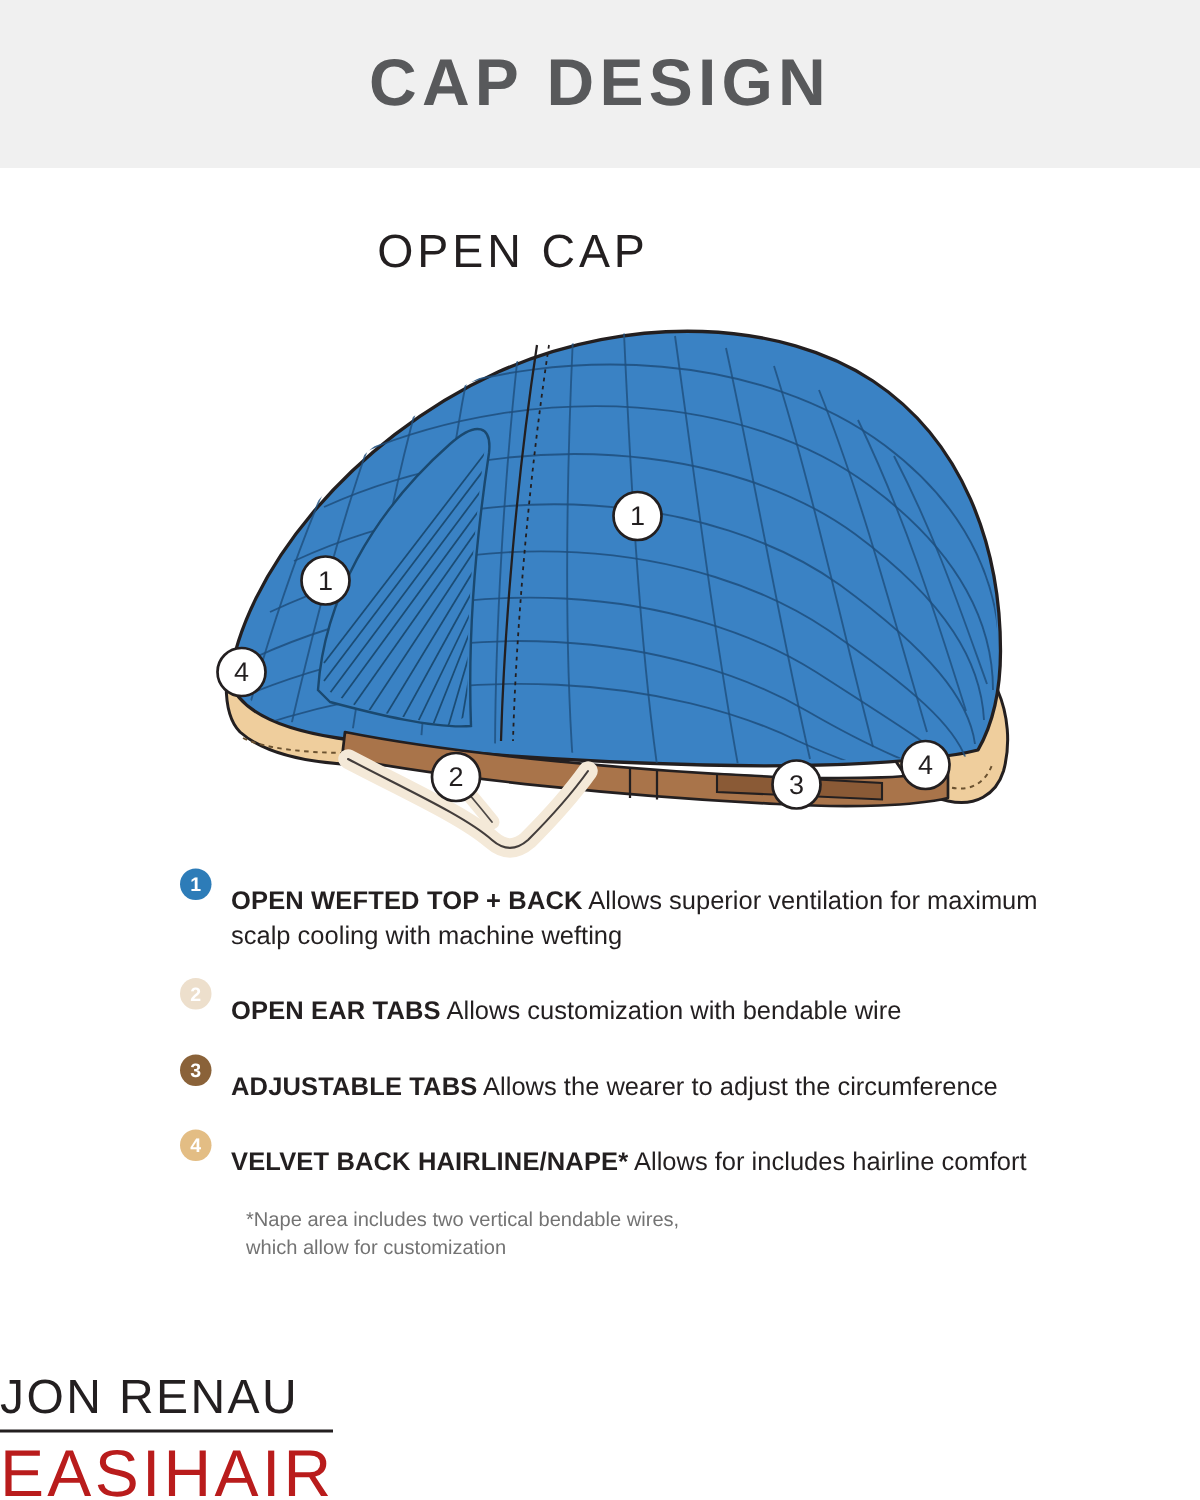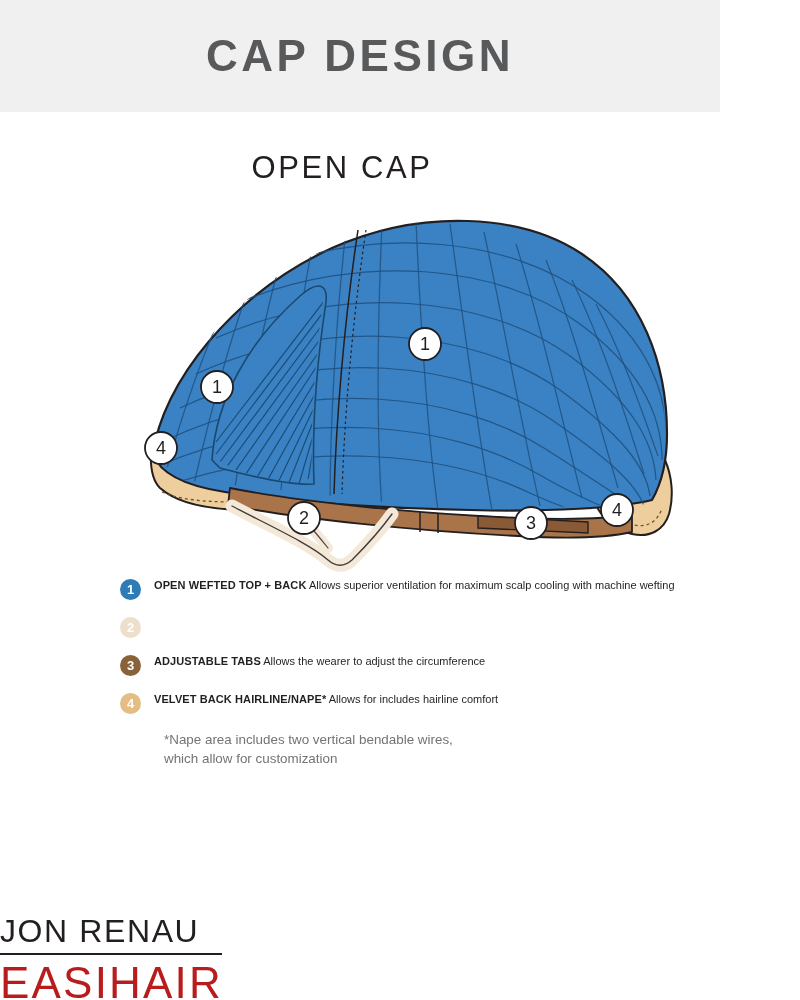--- a/index.html
+++ b/index.html
@@ -12,21 +12,21 @@
     width: 800px;
     height: 1000px;
     font-family: "Liberation Sans", sans-serif;
     color: #231f20;
     overflow: hidden;
     position: relative;
   }
 
   
   .header-band {
-    width: 720px;
+    width: 800px;
     height: 112px;
     background: #f0f0f0;
     display: flex;
     align-items: center;
     justify-content: center;
     box-sizing: border-box;
   }
   .header-title {
     font-size: 44px;
     font-weight: bold;
@@ -78,24 +78,25 @@
     border-radius: 50%;
     color: #ffffff;
     font-size: 13px;
     font-weight: bold;
     line-height: 21px;
     text-align: center;
     margin-top: 1px;
   }
   .legend-text {
     margin-left: 13px;
-    font-size: 11px;
+    font-size: 17px;
     line-height: 1.33;
     max-width: 560px;
     color: #231f20;
+    margin-top: 12px;
   }
   .legend-text b {
     font-weight: bold;
     letter-spacing: 0.1px;
   }
 
   .footnote {
     margin-top: 6px;
     margin-left: 44px;
     font-size: 13.4px;
@@ -282,20 +283,24 @@
   <div class="legend-row">
     <div class="legend-badge" style="background-color: rgb(45, 124, 184);">1</div>
     <div class="legend-text">
       <b>OPEN WEFTED TOP + BACK</b>
       <span>Allows superior ventilation for maximum scalp cooling with machine wefting</span>
     </div>
   </div>
 
   <div class="legend-row">
     <div class="legend-badge" style="background-color: rgb(237, 223, 204);">2</div>
+    <div class="legend-text">
+      <b>OPEN EAR TABS</b>
+      <span>Allows customization with bendable wire</span>
+    </div>
   </div>
 
   <div class="legend-row">
     <div class="legend-badge" style="background-color: rgb(138, 98, 57);">3</div>
     <div class="legend-text">
       <b>ADJUSTABLE TABS</b>
       <span>Allows the wearer to adjust the circumference</span>
     </div>
   </div>
 

